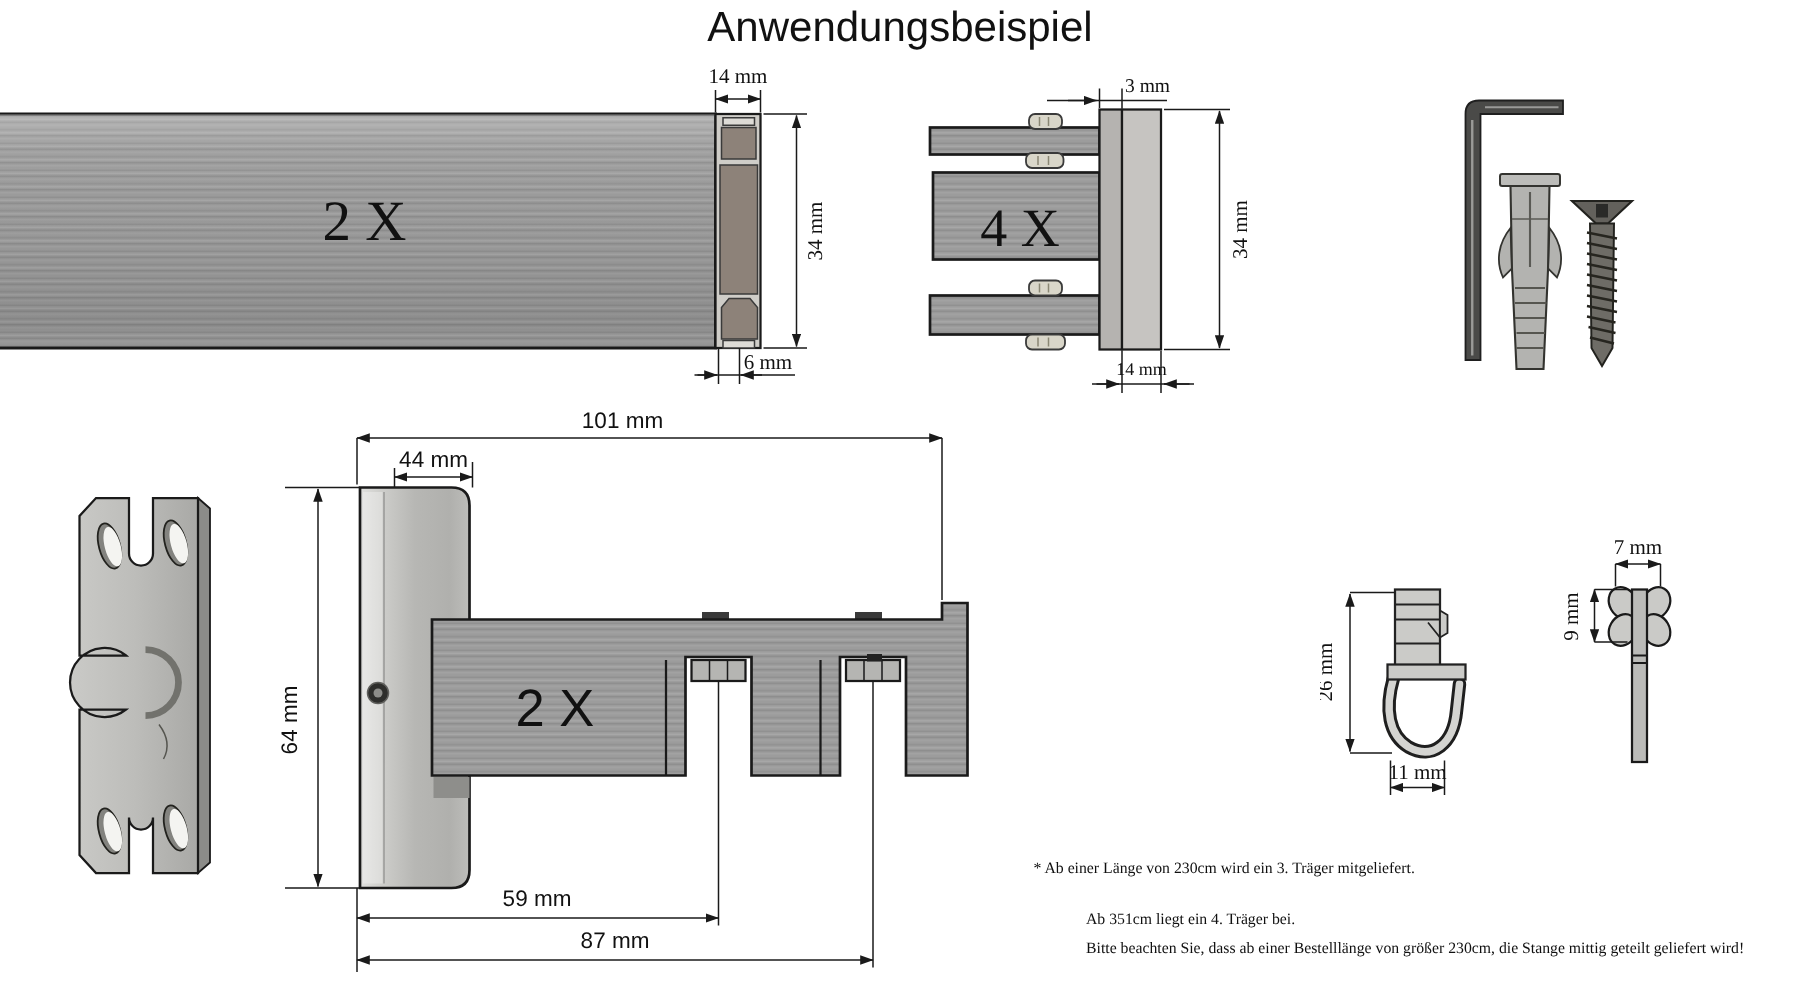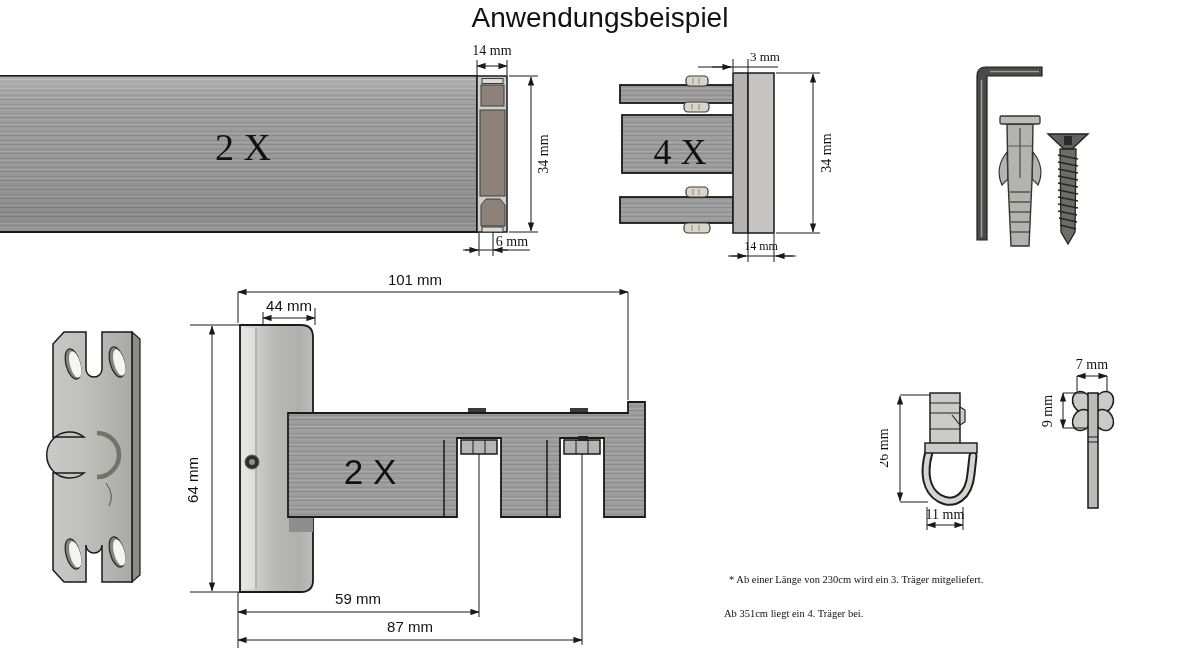--- a/index.html
+++ b/index.html
@@ -275,16 +275,17 @@
     <g>
       <path d="M42,21 V36 M72,21 V36" class="ln" fill="none"></path>
       <line x1="42" y1="21" x2="72" y2="21" class="ln" marker-start="url(#m7)" marker-end="url(#m7)"></line>
       <text x="57" y="14" text-anchor="middle" class="dimS">7 mm</text>
       <path d="M28,38 H50 M28,73 H50" class="ln" fill="none"></path>
       <line x1="28" y1="38" x2="28" y2="73" class="ln" marker-start="url(#m7)" marker-end="url(#m7)"></line>
       <text x="17" y="56" text-anchor="middle" class="dimS" transform="rotate(-90 17 56)">9 mm</text>
     </g>
   </svg>
 
-  <div class="abs note" style="left:729px;top:574px">* Ab einer Länge von 230cm wird ein 3. Träger mitgeliefert.</div>
+  <div class="abs note" style="left:689px;top:574px">* Ab einer Länge von 230cm wird ein 3. Träger mitgeliefert.</div>
   <div class="abs note" style="left:724px;top:608px">Ab 351cm liegt ein 4. Träger bei.</div>
+  <div class="abs note" style="left:724px;top:627px">Bitte beachten Sie, dass ab einer Bestelllänge von größer 230cm, die Stange mittig geteilt geliefert wird!</div>
 
 </div>
 
 </body></html>

